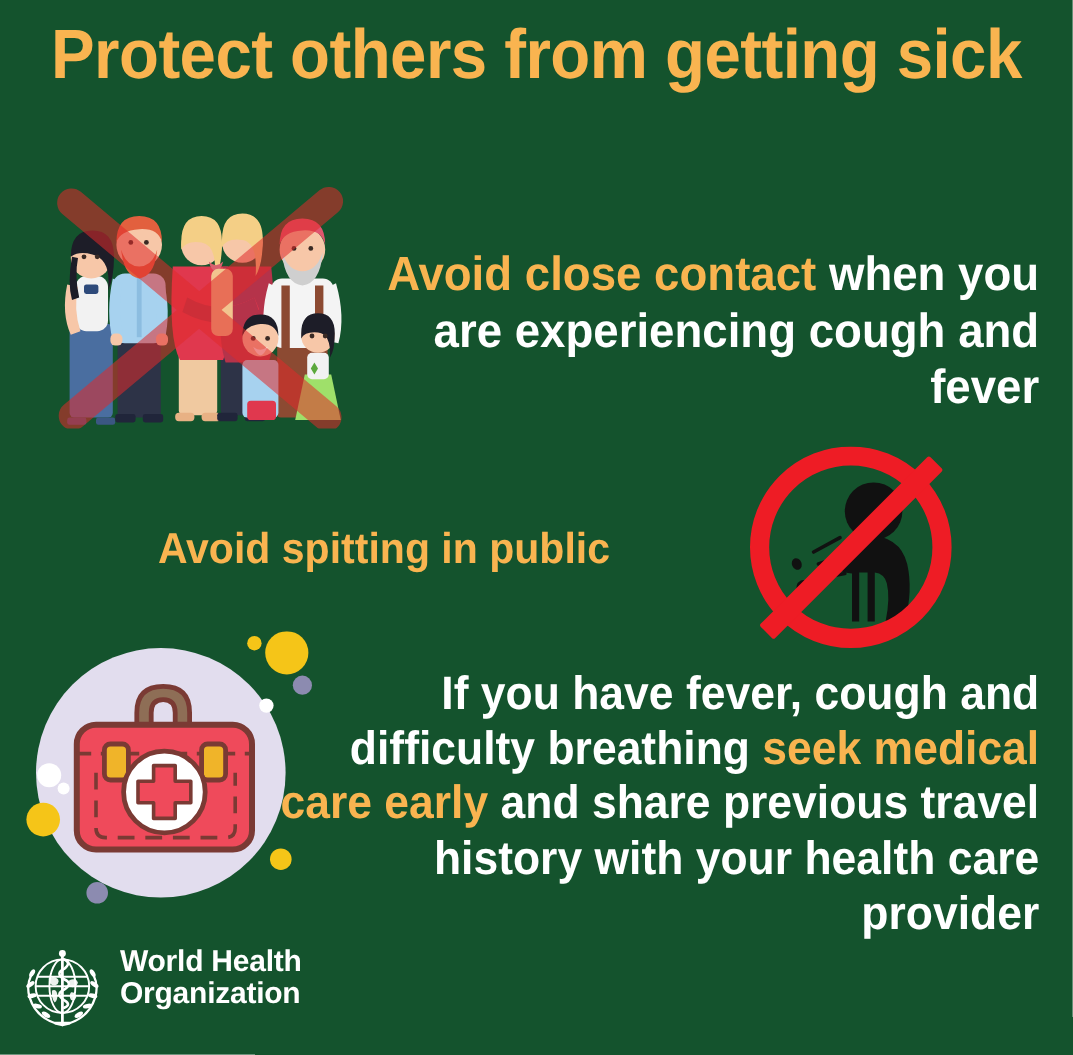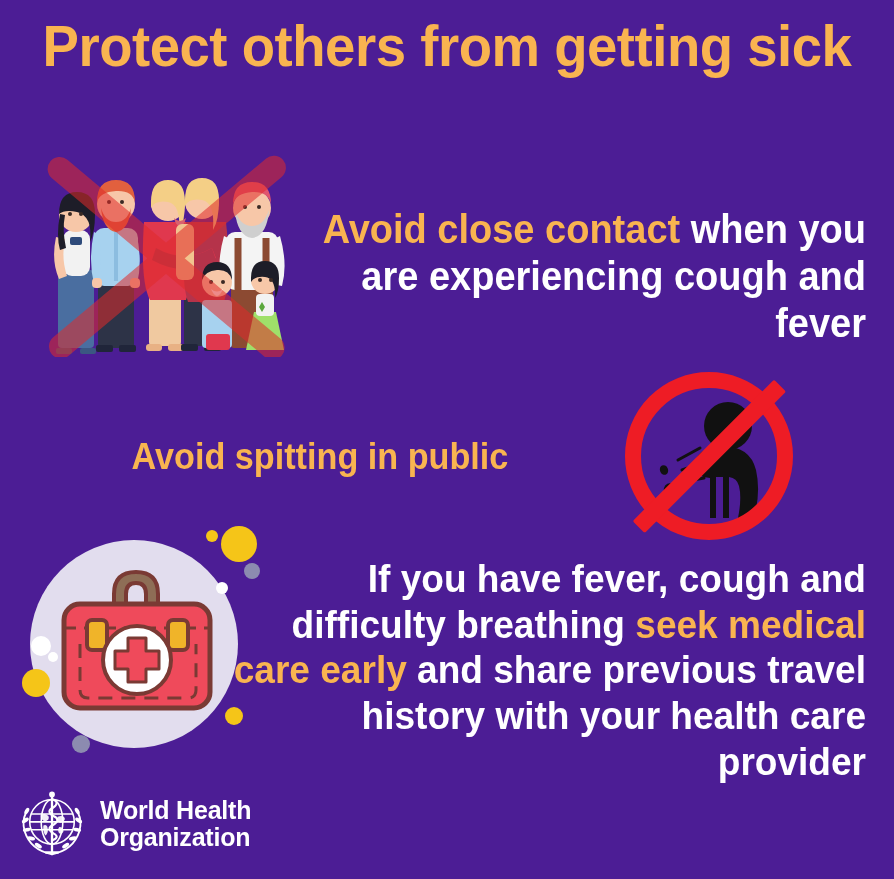--- a/index.html
+++ b/index.html
@@ -6,21 +6,21 @@
   html, body {
     margin: 0;
     padding: 0;
     background: #ffffff;
   }
   #poster {
     position: relative;
     width: 894px;
     height: 879px;
     overflow: hidden;
-    background: #4c1d95;
+    background: #14532d;
     font-family: "Liberation Sans", "DejaVu Sans", sans-serif;
     -webkit-font-smoothing: antialiased;
   }
 
   
   #poster-title {
     position: absolute;
     left: 0;
     top: 16px;
     width: 894px;
@@ -100,21 +100,20 @@
     height: 246px;
   }
   #medical-kit-illustration svg { display: block; }
 
   
   #who-logo {
     position: absolute;
     left: 16px;
     top: 788px;
     display: flex;
-    align-items: center;
     gap: 12px;
   }
   #who-logo-mark { width: 72px; height: 72px; display: block; }
   #who-logo-text {
     color: #ffffff;
     font-size: 25px;
     font-weight: bold;
     line-height: 1.07;
     letter-spacing: -0.2px;
     white-space: pre-line;

